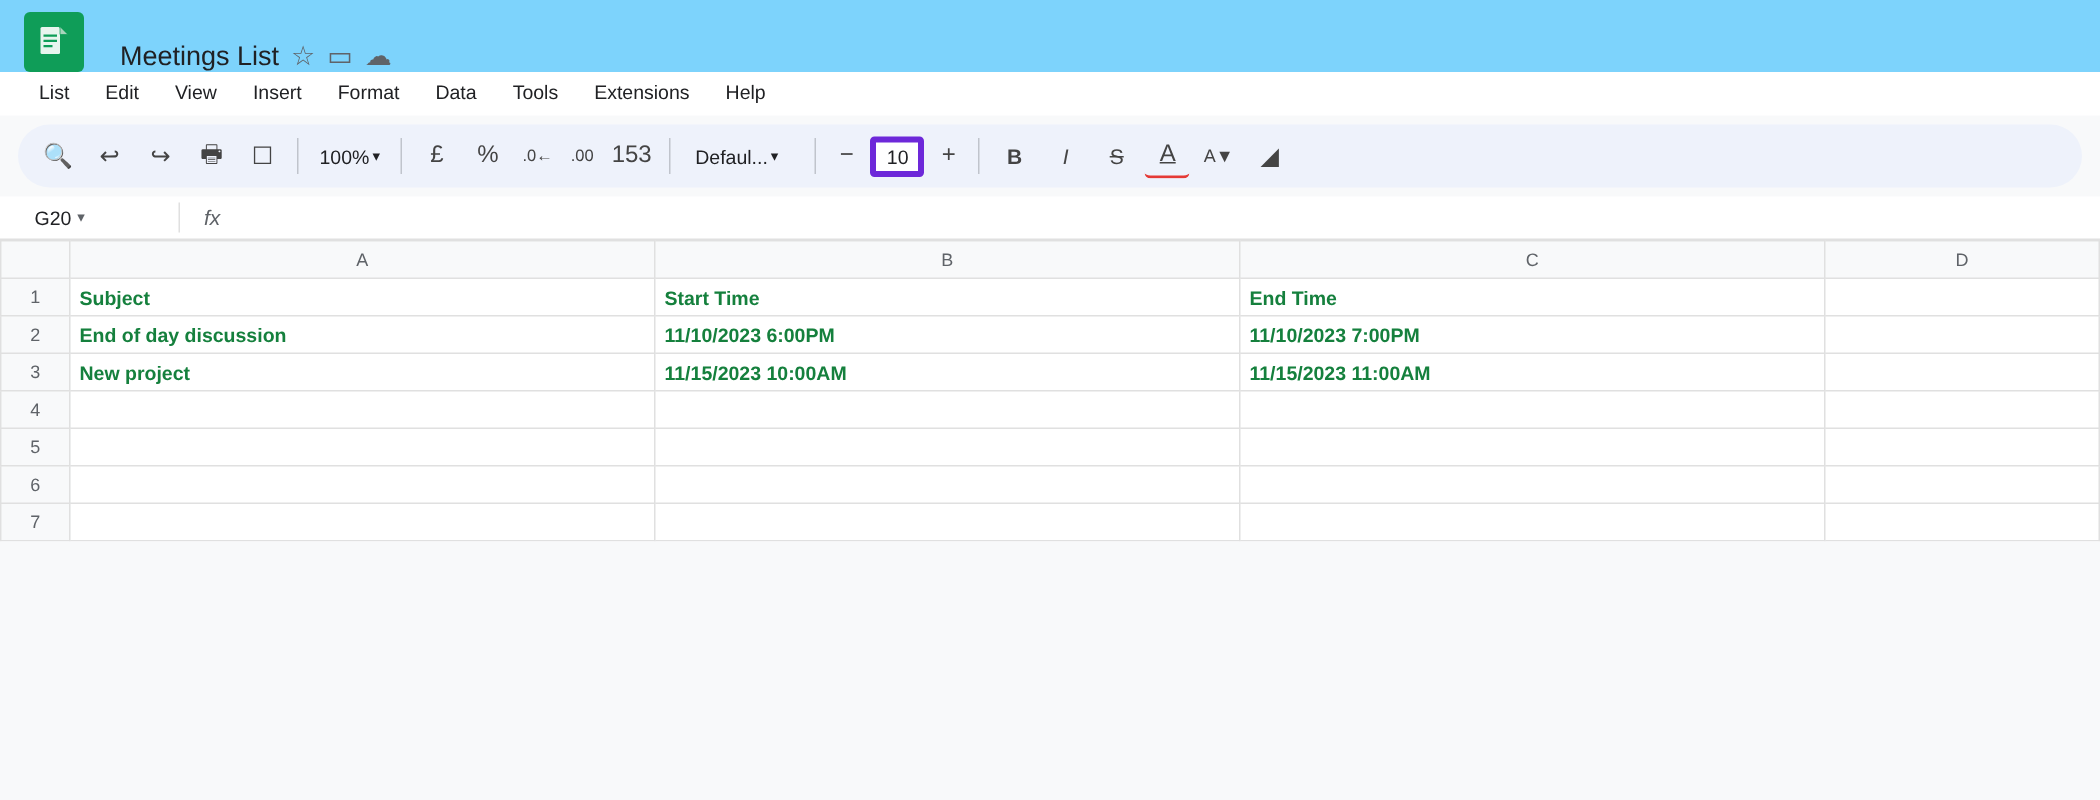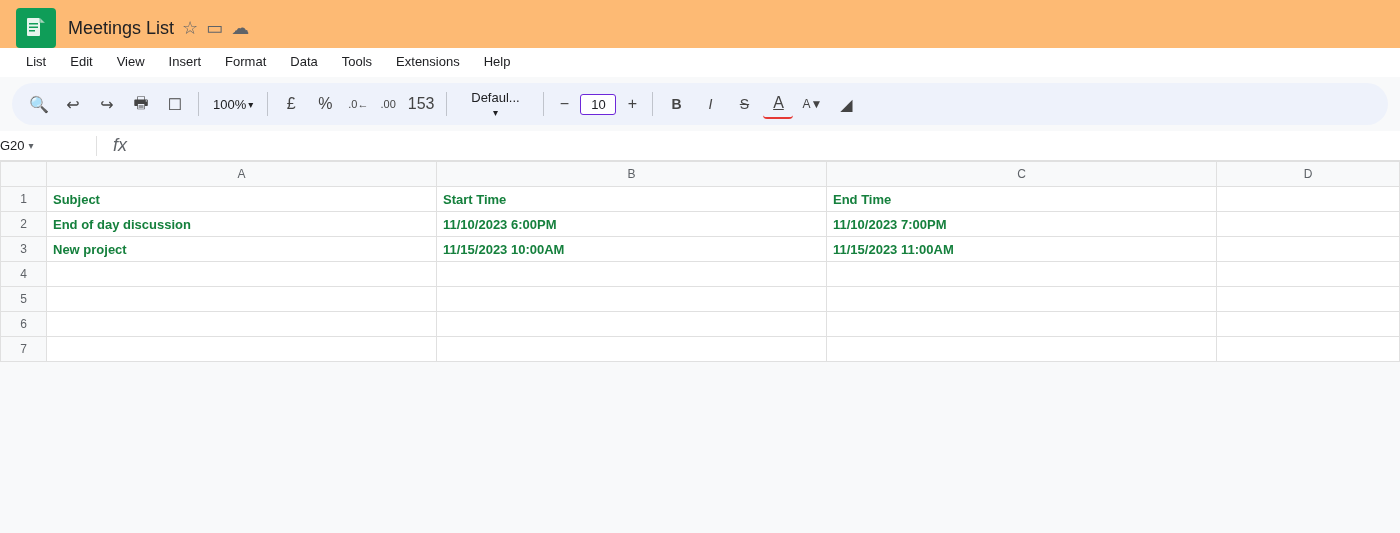--- a/index.html
+++ b/index.html
@@ -1,24 +1,24 @@
 <!DOCTYPE html>
 <html><head>
   <meta charset="utf-8">
   <style>
     * { box-sizing: border-box; margin: 0; padding: 0; }
     body { font-family: 'Arial', sans-serif; background: #f8f9fa; font-size: 13px; color: #202124; }
 
     
     .title-bar {
       display: flex;
-      align-items: center;
+      align-items: flex-end;
       padding: 8px 16px 0 16px;
-      background: #fdba74;
-      gap: 12px;
+      background: #7dd3fc;
+      gap: 24px;
     }
     .app-icon {
       width: 40px; height: 40px;
       background: #0f9d58;
       border-radius: 4px;
       display: flex; align-items: center; justify-content: center;
       flex-shrink: 0;
     }
     .app-icon svg { width: 24px; height: 24px; }
     .title-area { display: flex; flex-direction: column; }
@@ -72,24 +72,24 @@
       margin: 0 4px;
     }
     .toolbar-zoom {
       display: flex; align-items: center; gap: 2px;
       font-size: 13px; padding: 0 6px;
       cursor: pointer;
     }
     .toolbar-font-select {
       display: flex; align-items: center; gap: 2px;
       font-size: 13px; padding: 0 8px;
-      cursor: pointer; min-width: 80px; flex-direction: column;
+      cursor: pointer; min-width: 80px;
     }
     .toolbar-font-size-box {
-      border: 1px solid #6d28d9;
+      border: 4px solid #6d28d9;
       border-radius: 3px;
       padding: 2px 6px;
       font-size: 13px;
       min-width: 36px;
       text-align: center;
       background: #fff;
     }
     .toolbar-font-size-controls {
       display: flex; align-items: center; gap: 4px;
     }
@@ -101,38 +101,38 @@
       color: #444;
     }
     .bold-btn { font-weight: bold; font-size: 14px; }
     .italic-btn { font-style: italic; font-size: 14px; }
     .strikethrough-btn { text-decoration: line-through; font-size: 14px; }
 
     
     .formula-bar {
       display: flex;
       align-items: center;
-      padding: 4px 0;
+      padding: 4px 23px;
       background: #fff;
       border-bottom: 1px solid #e0e0e0;
       gap: 12px;
     }
     .cell-ref-box {
       display: flex; align-items: center; gap: 4px;
       min-width: 80px;
       font-size: 13px;
       color: #202124;
       cursor: pointer;
     }
     .formula-divider {
       width: 1px; height: 20px;
       background: #e0e0e0;
       margin: 0 4px;
     }
-    .fx-label { font-size: 18px; color: #5f6368; font-style: italic; margin-right: 4px; }
+    .fx-label { font-size: 14px; color: #5f6368; font-style: italic; margin-right: 4px; }
     .formula-input {
       flex: 1;
       border: none;
       outline: none;
       font-size: 13px;
       background: transparent;
     }
 
     
     .grid-container {

